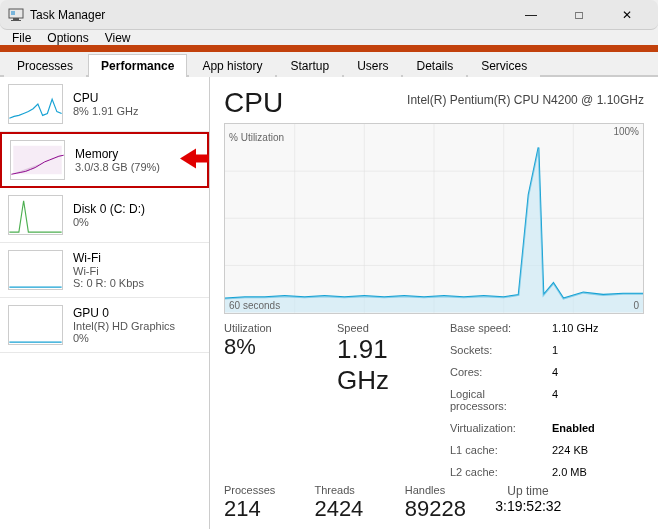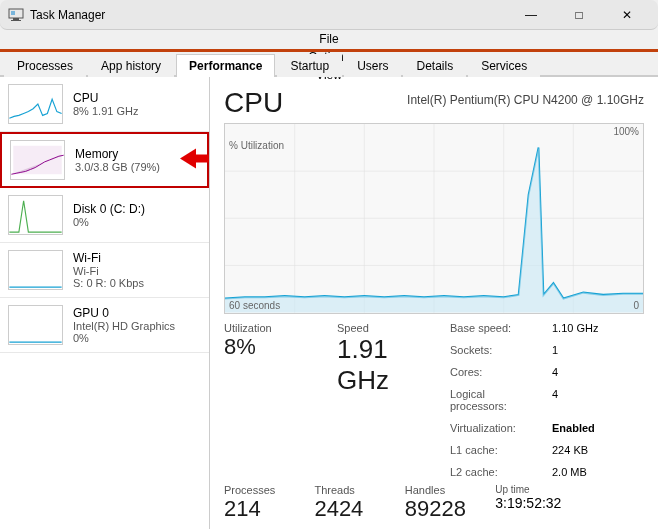--- a/index.html
+++ b/index.html
@@ -20,22 +20,21 @@
     .title-bar-controls { display: flex; gap: 2px; }
     .title-btn { width: 46px; height: 30px; border: none; background: transparent; cursor: pointer; font-size: 12px; display: flex; align-items: center; justify-content: center; }
 
     
     .menu-bar {
       height: 22px;
       display: flex;
       align-items: center;
       padding: 0 4px;
       background: #f0f0f0;
-      border-bottom: 3px solid #c2410c;
-      flex-direction: column;
+      border-bottom: 7px solid #c2410c;
     }
     .menu-item { padding: 2px 8px; font-size: 12px; cursor: pointer; }
 
     
     .tab-bar {
       display: flex;
       align-items: flex-end;
       background: #f0f0f0;
       border-bottom: 2px solid #ccc;
       padding: 0 4px;
@@ -112,31 +111,31 @@
     .panel-subtitle { font-size: 12px; color: #444; text-align: right; margin-top: 6px; }
 
     
     .chart-container {
       border: 1px solid #ccc;
       background: #f8f8f8;
       flex: 1;
       position: relative;
       margin-bottom: 8px;
     }
-    .chart-label-y { font-size: 10px; color: #666; position: absolute; top: 16px; left: 4px; }
+    .chart-label-y { font-size: 10px; color: #666; position: absolute; top: 8px; left: 4px; }
     .chart-label-y-right { font-size: 10px; color: #666; position: absolute; top: 2px; right: 4px; }
     .chart-label-x { font-size: 10px; color: #666; position: absolute; bottom: 2px; left: 4px; }
     .chart-label-x-right { font-size: 10px; color: #666; position: absolute; bottom: 2px; right: 4px; }
     .stat-item { flex: 1; }
     .stat-label { font-size: 11px; color: #555; }
     .stat-value { font-size: 22px; font-weight: 300; color: #1a1a1a; line-height: 1.2; }
     .stat-value.large { font-size: 26px; }
     .detail-key { color: #555; }
     .detail-value { font-weight: 400; }
-    .uptime-label { font-size: 10px; color: #555; }
+    .uptime-label { font-size: 12px; color: #555; margin-left: 12px; }
     .uptime-value { font-size: 14px; font-weight: 500; }
 
     
     .thumb-svg { width: 100%; height: 100%; }
 
     
     .sidebar-item.memory-active {
       border: 2px solid #c00000;
       background: white;
     }
@@ -163,22 +162,22 @@
 </div>
 
 <div class="menu-bar">
   <span class="menu-item">File</span>
   <span class="menu-item">Options</span>
   <span class="menu-item">View</span>
 </div>
 
 <div class="tab-bar">
   <div class="tab">Processes</div>
+  <div class="tab active">Performance</div>
   <div class="tab">App history</div>
-  <div class="tab active">Performance</div>
   <div class="tab">Startup</div>
   <div class="tab">Users</div>
   <div class="tab">Details</div>
   <div class="tab">Services</div>
 </div>
 
 <div class="main-content">
 
   <div class="sidebar">
 

